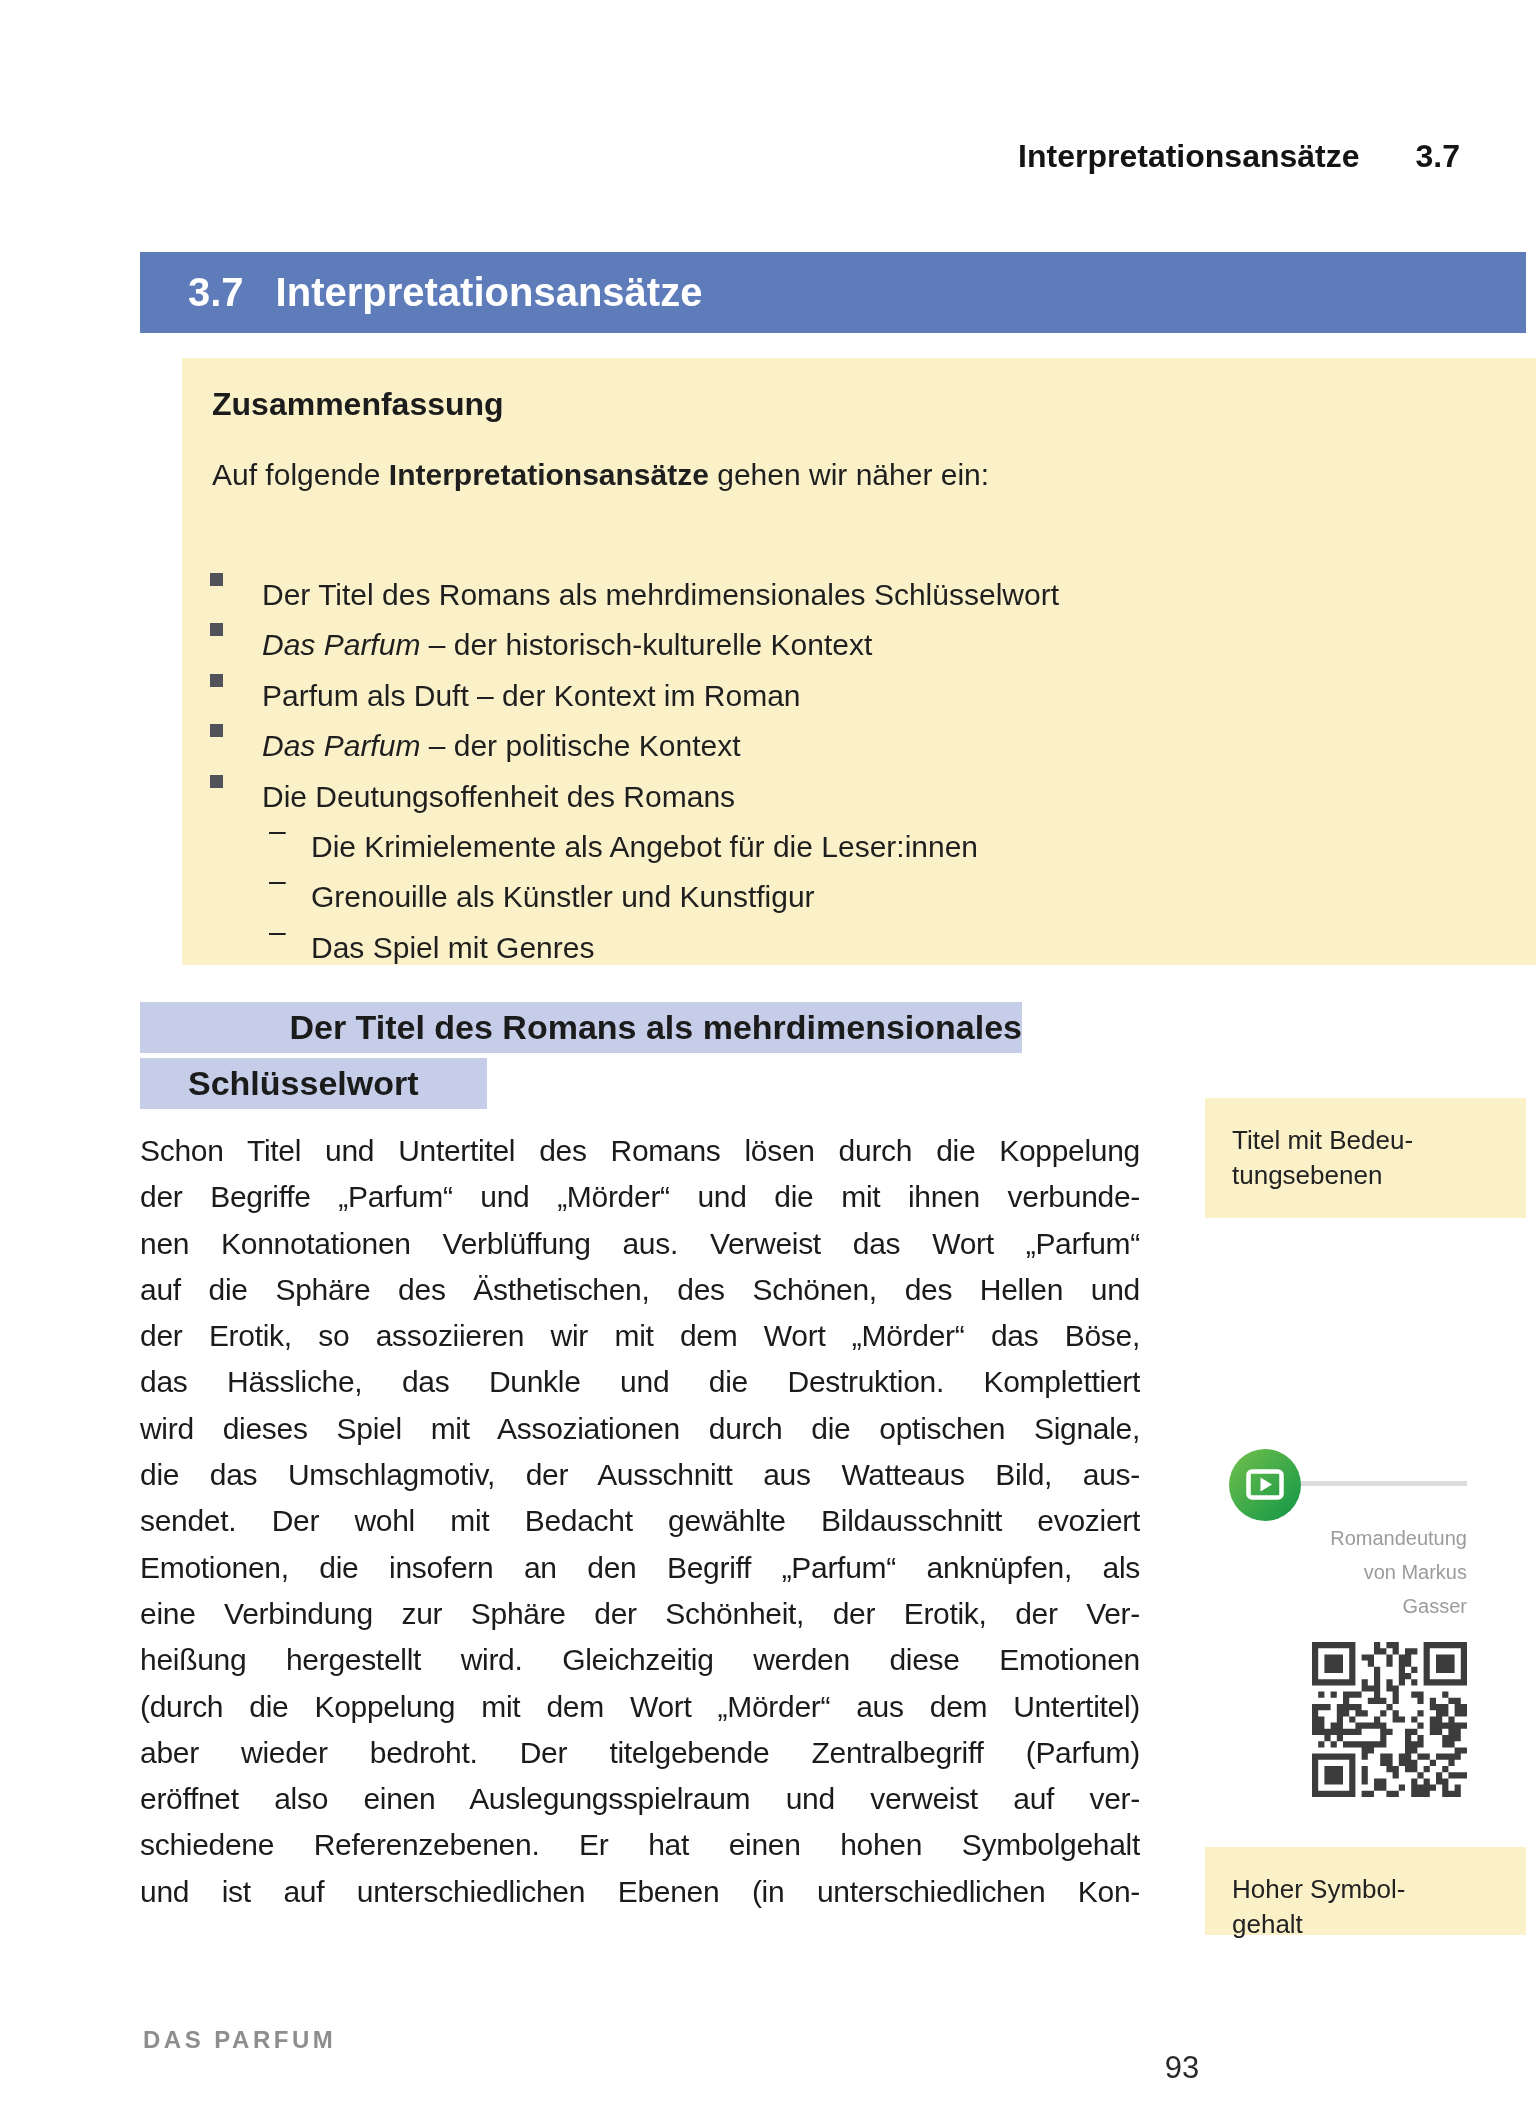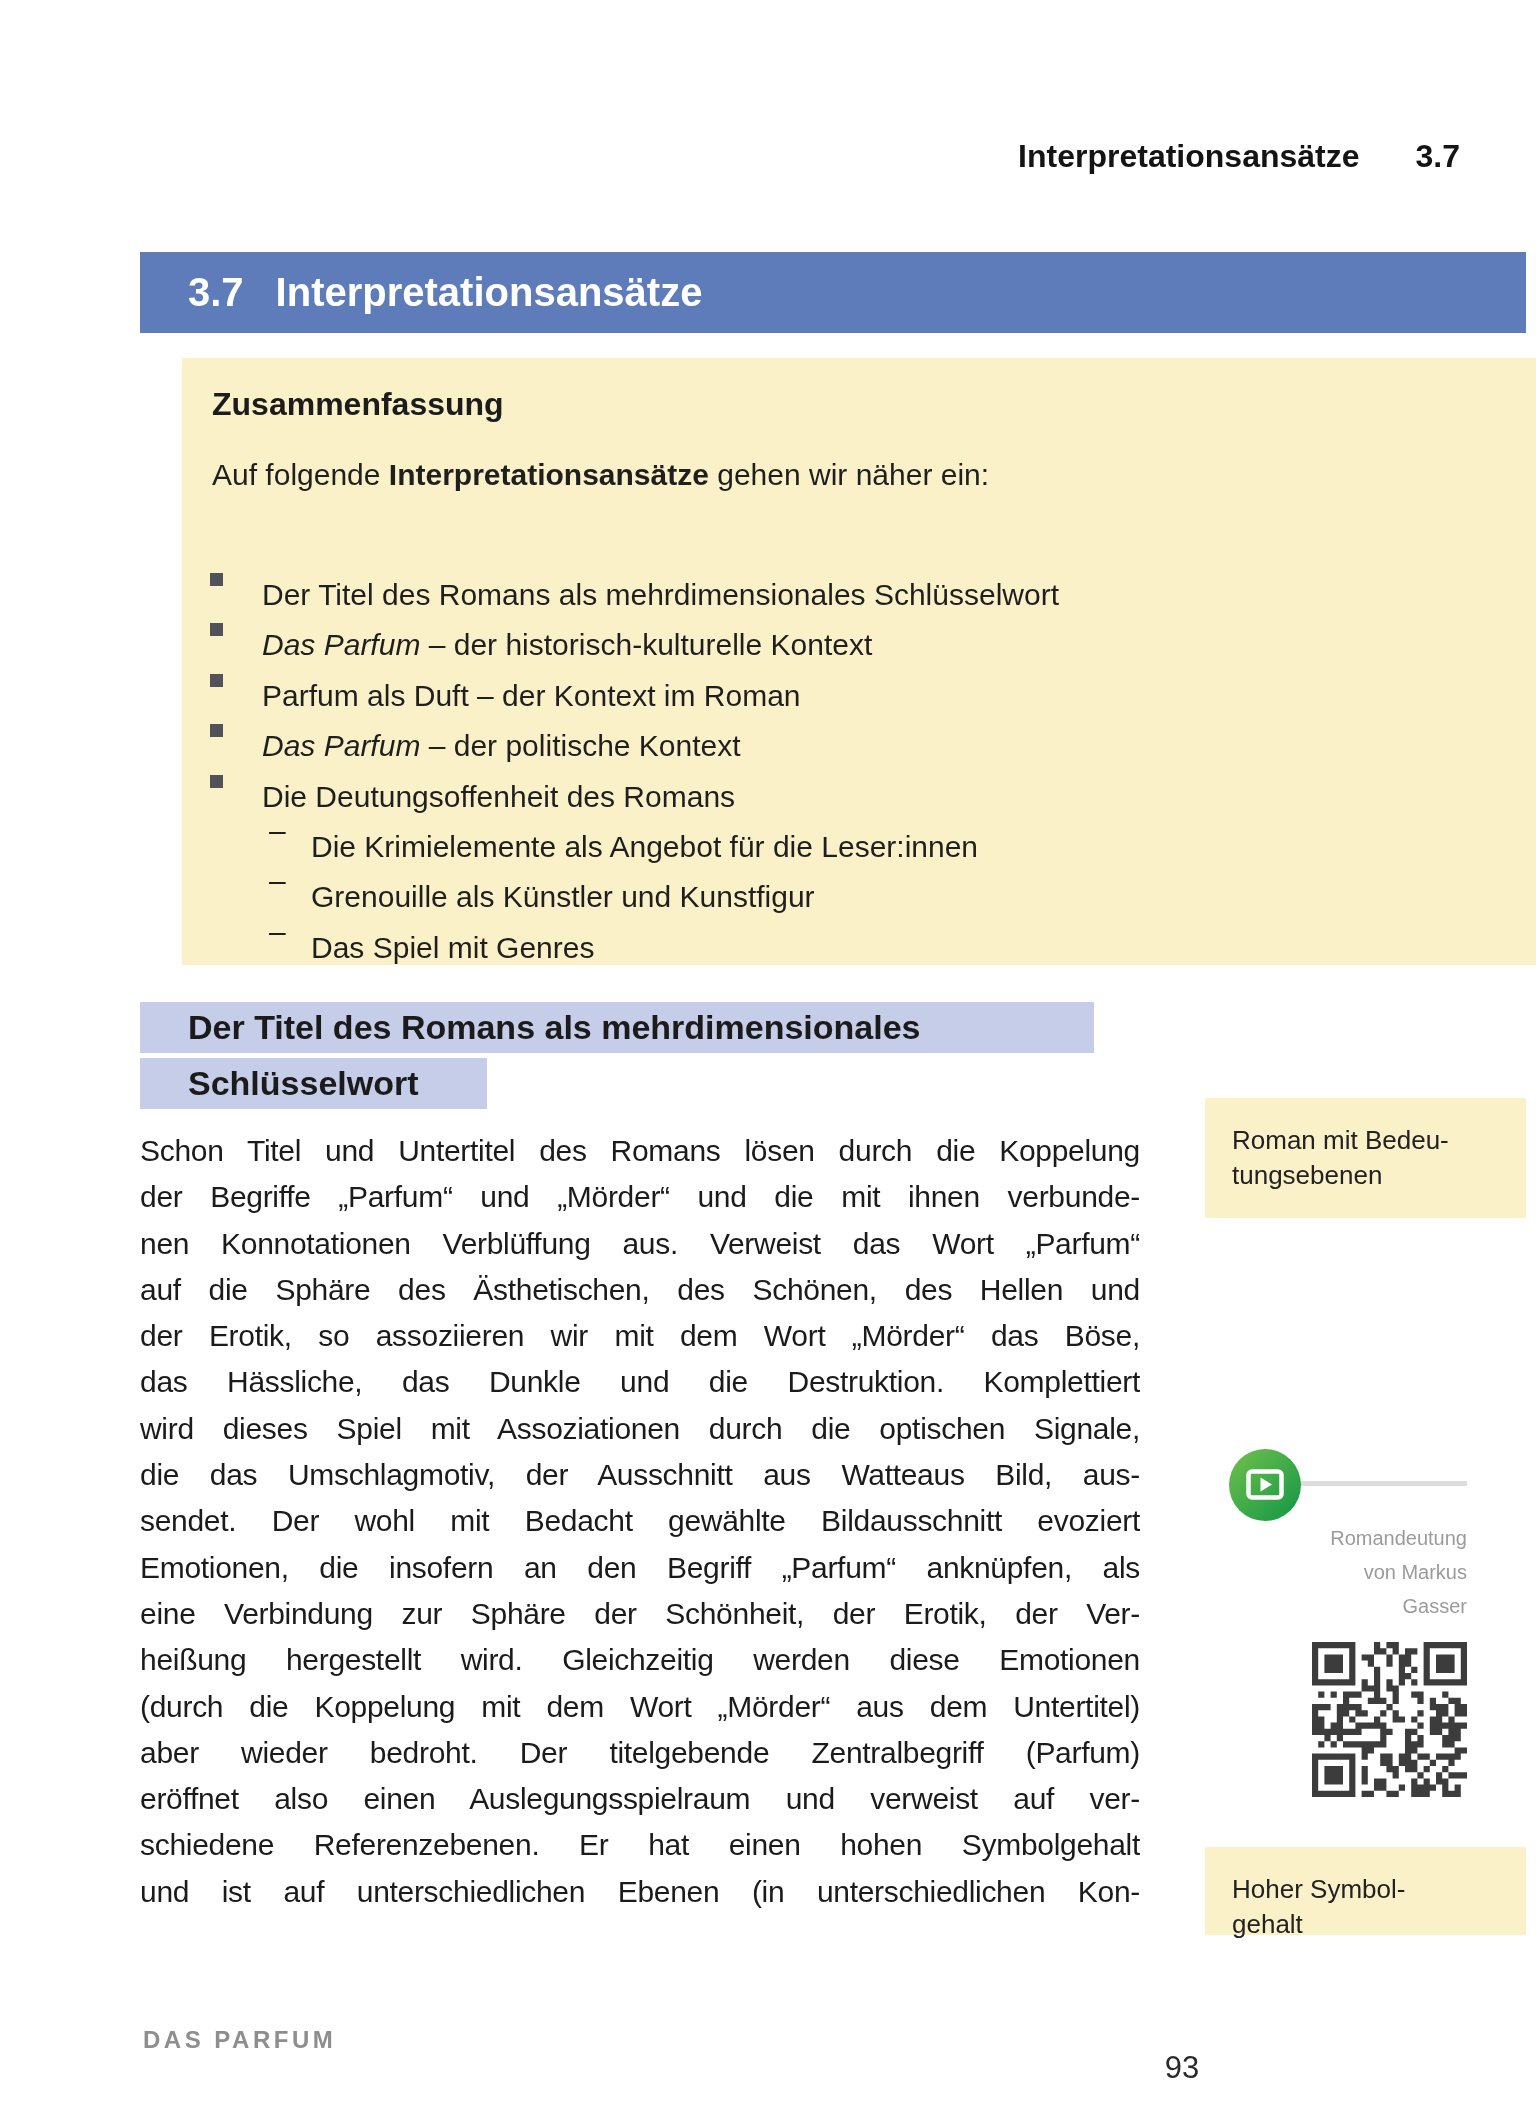--- a/index.html
+++ b/index.html
@@ -31,21 +31,21 @@
   .bullet-list{position:absolute;left:0;top:196px;width:100%;}
   .bullet-row{position:relative;height:50.4px;line-height:50.4px;font-size:30px;color:#1f1f1f;}
   .bullet-row .bullet-text{position:absolute;left:80px;top:16px;white-space:nowrap;}
   .bullet-row.lvl2 .bullet-text{left:129px;}
   .square-marker{position:absolute;left:28px;top:19px;width:13px;height:13px;background:#52525a;}
   .dash-marker{position:absolute;left:87px;top:0;line-height:50.4px;font-size:30px;color:#1f1f1f;}
 
   
   .hl-line{position:absolute;left:140px;height:51px;background:var(--highlight-lavender,#c6cde8);
         font-size:34px;font-weight:bold;color:#1b1b1b;line-height:51px;padding-left:48px;box-sizing:border-box;white-space:nowrap;}
-  .hl-line1{top:1002px;width:954px;}
+  .hl-line1{top:1002px;width:882px;text-align:right;}
   .hl-line2{top:1058px;width:347px;}
 
   
   .body-par{position:absolute;left:140px;top:1128px;width:1000px;}
   .jline{height:46.3px;line-height:46.3px;font-size:30px;letter-spacing:-0.3px;color:#1b1b1b;
         text-align:justify;text-align-last:justify;white-space:normal;overflow:hidden;}
 
   
   .margin-note{position:absolute;left:1205px;width:321px;background:var(--note-yellow,#fbf1c9);
         font-size:26px;line-height:35px;color:#222;box-sizing:border-box;padding:25px 10px 0 27px;}
@@ -140,21 +140,21 @@
       <div class="jline">eine Verbindung zur Sphäre der Schönheit, der Erotik, der Ver-</div>
       <div class="jline">heißung hergestellt wird. Gleichzeitig werden diese Emotionen</div>
       <div class="jline">(durch die Koppelung mit dem Wort „Mörder“ aus dem Untertitel)</div>
       <div class="jline">aber wieder bedroht. Der titelgebende Zentralbegriff (Parfum)</div>
       <div class="jline">eröffnet also einen Auslegungsspielraum und verweist auf ver-</div>
       <div class="jline">schiedene Referenzebenen. Er hat einen hohen Symbolgehalt</div>
       <div class="jline">und ist auf unterschiedlichen Ebenen (in unterschiedlichen Kon-</div>
     </div>
 
   <div class="margin-note note-top">
-      <div>Roman mit Bedeu-</div>
+      <div>Titel mit Bedeu-</div>
       <div>tungsebenen</div>
     </div>
 
   <div class="media-line"></div>
   <div class="media-icon">
     <svg width="72" height="72" viewBox="0 0 72 72" xmlns="http://www.w3.org/2000/svg">
       <defs>
         <linearGradient id="gr" x1="0" y1="0" x2="1" y2="1">
           <stop offset="0" stop-color="#72c14c"></stop>
           <stop offset="1" stop-color="#119547"></stop>

